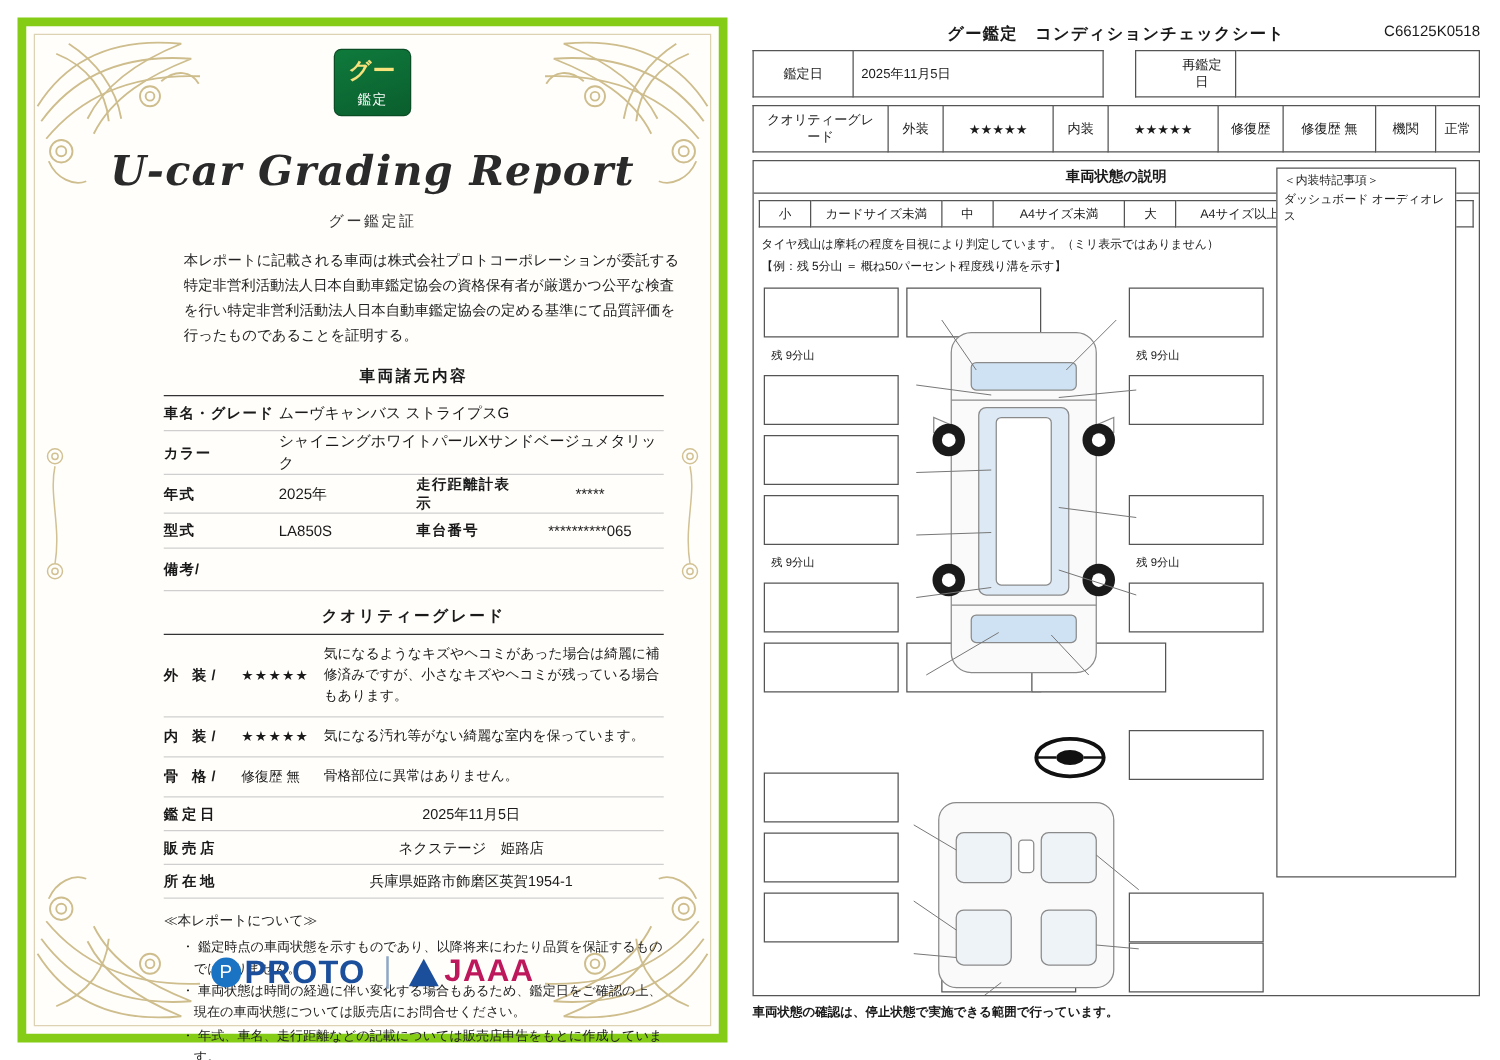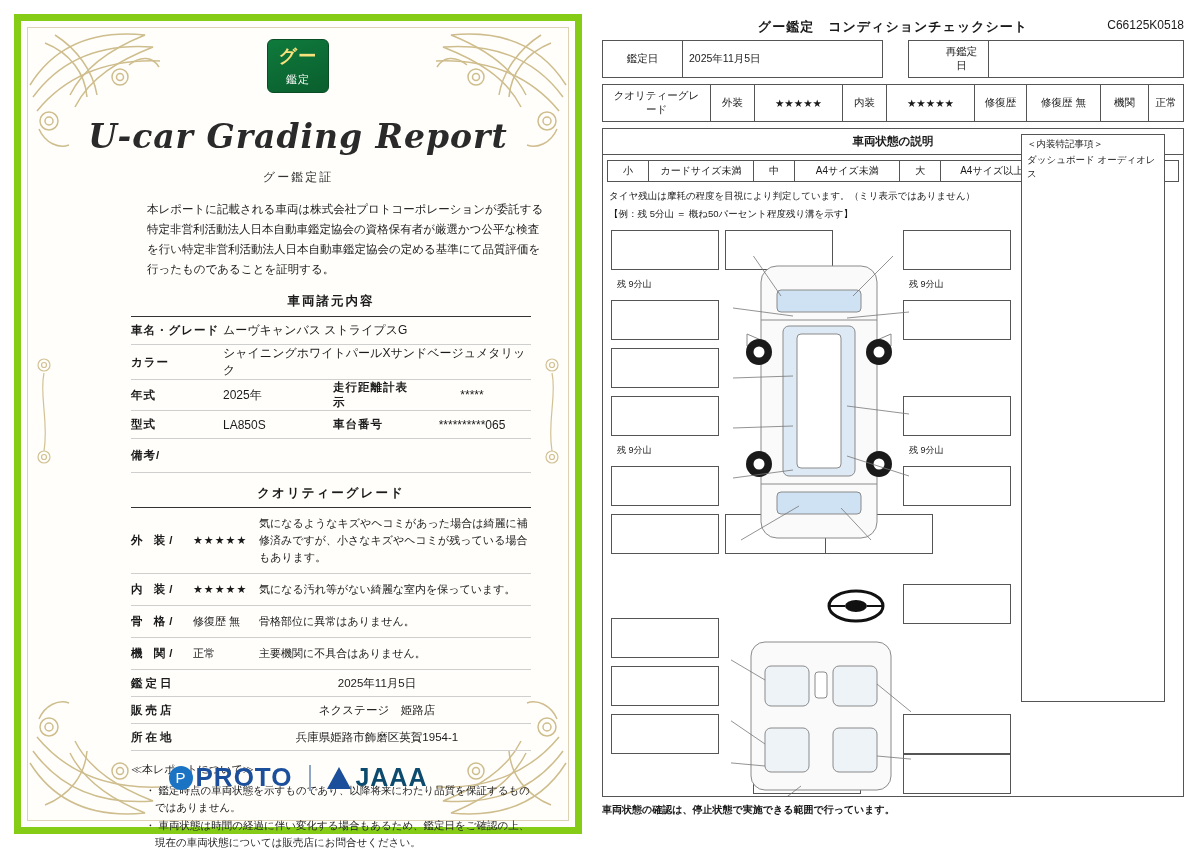--- a/index.html
+++ b/index.html
@@ -92,21 +92,21 @@
   .notes { margin-top:10px; font-size:10.5px; line-height:1.6; color:#222; }
   .notes .nh { font-size:11px; margin-bottom:3px; }
   .notes ul { margin:0; padding-left:14px; list-style:none; }
   .notes li { margin-bottom:2px; text-indent:-10px; padding-left:10px; }
 
   .brands { position:absolute; bottom:34px; left:0; right:0; text-align:center; }
   .brand-proto { display:inline-block; font-size:26px; font-weight:bold; color:#1b4f9c; letter-spacing:1px; vertical-align:middle;}
   .proto-mark { display:inline-block; width:24px; height:24px; border-radius:50%; background:#1b73c4; color:#fff; font-size:15px; line-height:24px; text-align:center; margin-right:3px; vertical-align:middle;}
   .brand-sep { display:inline-block; width:2px; height:26px; background:#8fa7c4; margin:0 12px; vertical-align:middle;}
   .jaaa-mark { display:inline-block; width:0;height:0; border-left:12px solid transparent;border-right:12px solid transparent;border-bottom:22px solid #1b4f9c; margin-right:4px; vertical-align:middle;}
-  .brand-jaaa { display:inline-block; font-size:25px; font-weight:bold; color:#0c4a6e; letter-spacing:1px; vertical-align:middle;}
+  .brand-jaaa { display:inline-block; font-size:25px; font-weight:bold; color:#be185d; letter-spacing:1px; vertical-align:middle;}
 
   
   .right { position:relative; width:604px; height:848px; padding:18px 16px 14px 6px; }
   .r-title { text-align:center; font-size:13px; font-weight:bold; letter-spacing:1px; margin-bottom:4px; position:relative; }
   .r-code { position:absolute; right:0; top:0; font-size:12px; font-weight:normal; letter-spacing:0; }
 
   table.grid { border-collapse:collapse; width:100%; }
   table.grid td { border:1px solid #555; font-size:10.5px; padding:4px 6px; height:24px; }
   .c { text-align:center; }
   .lbl { background:#fff; font-size:10px; }
@@ -263,25 +263,20 @@
         </div>
         <div class="qrow">
           <div class="qk">内 装/</div>
           <div class="qs stars">★★★★★</div>
           <div class="qt">気になる汚れ等がない綺麗な室内を保っています。</div>
         </div>
         <div class="qrow">
           <div class="qk">骨 格/</div>
           <div class="qs">修復歴 無</div>
           <div class="qt">骨格部位に異常はありません。</div>
-        </div>
-        <div class="qrow">
-          <div class="qk">機 関/</div>
-          <div class="qs">正常</div>
-          <div class="qt">主要機関に不具合はありません。</div>
         </div>
 
         <div class="irow">
           <div class="ik">鑑定日</div>
           <div class="iv">2025年11月5日</div>
         </div>
         <div class="irow">
           <div class="ik">販売店</div>
           <div class="iv">ネクステージ　姫路店</div>
         </div>

